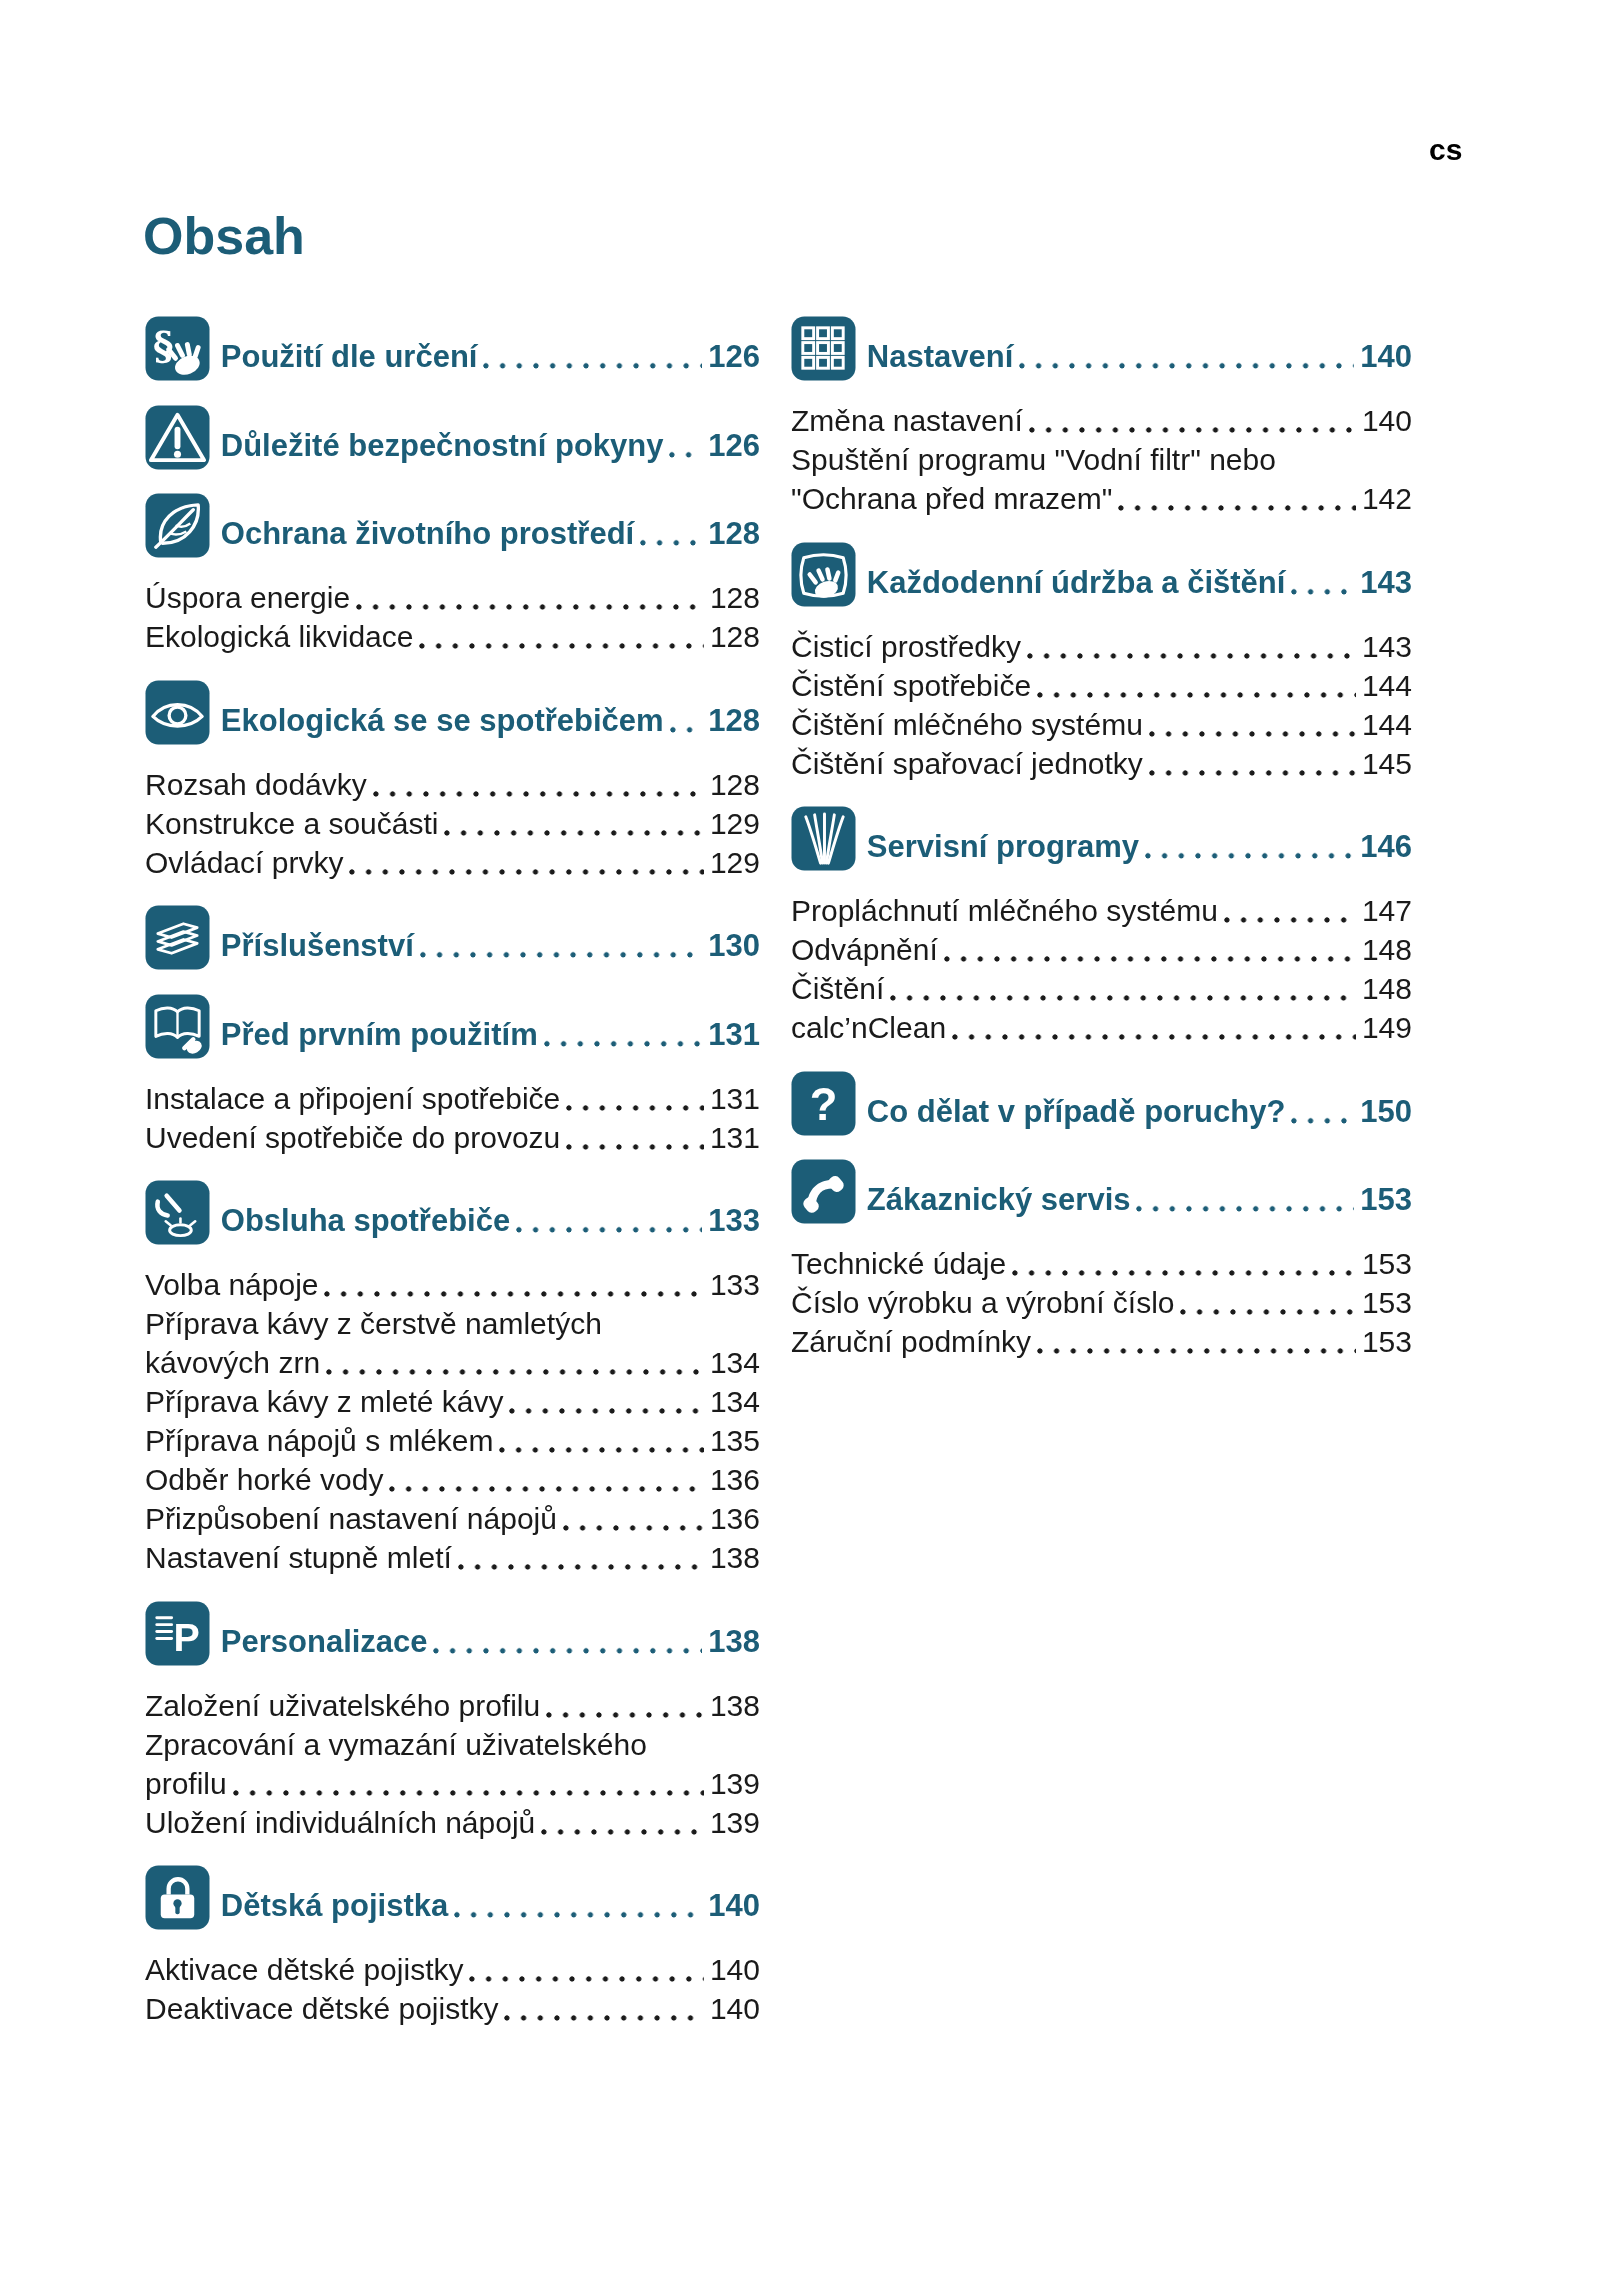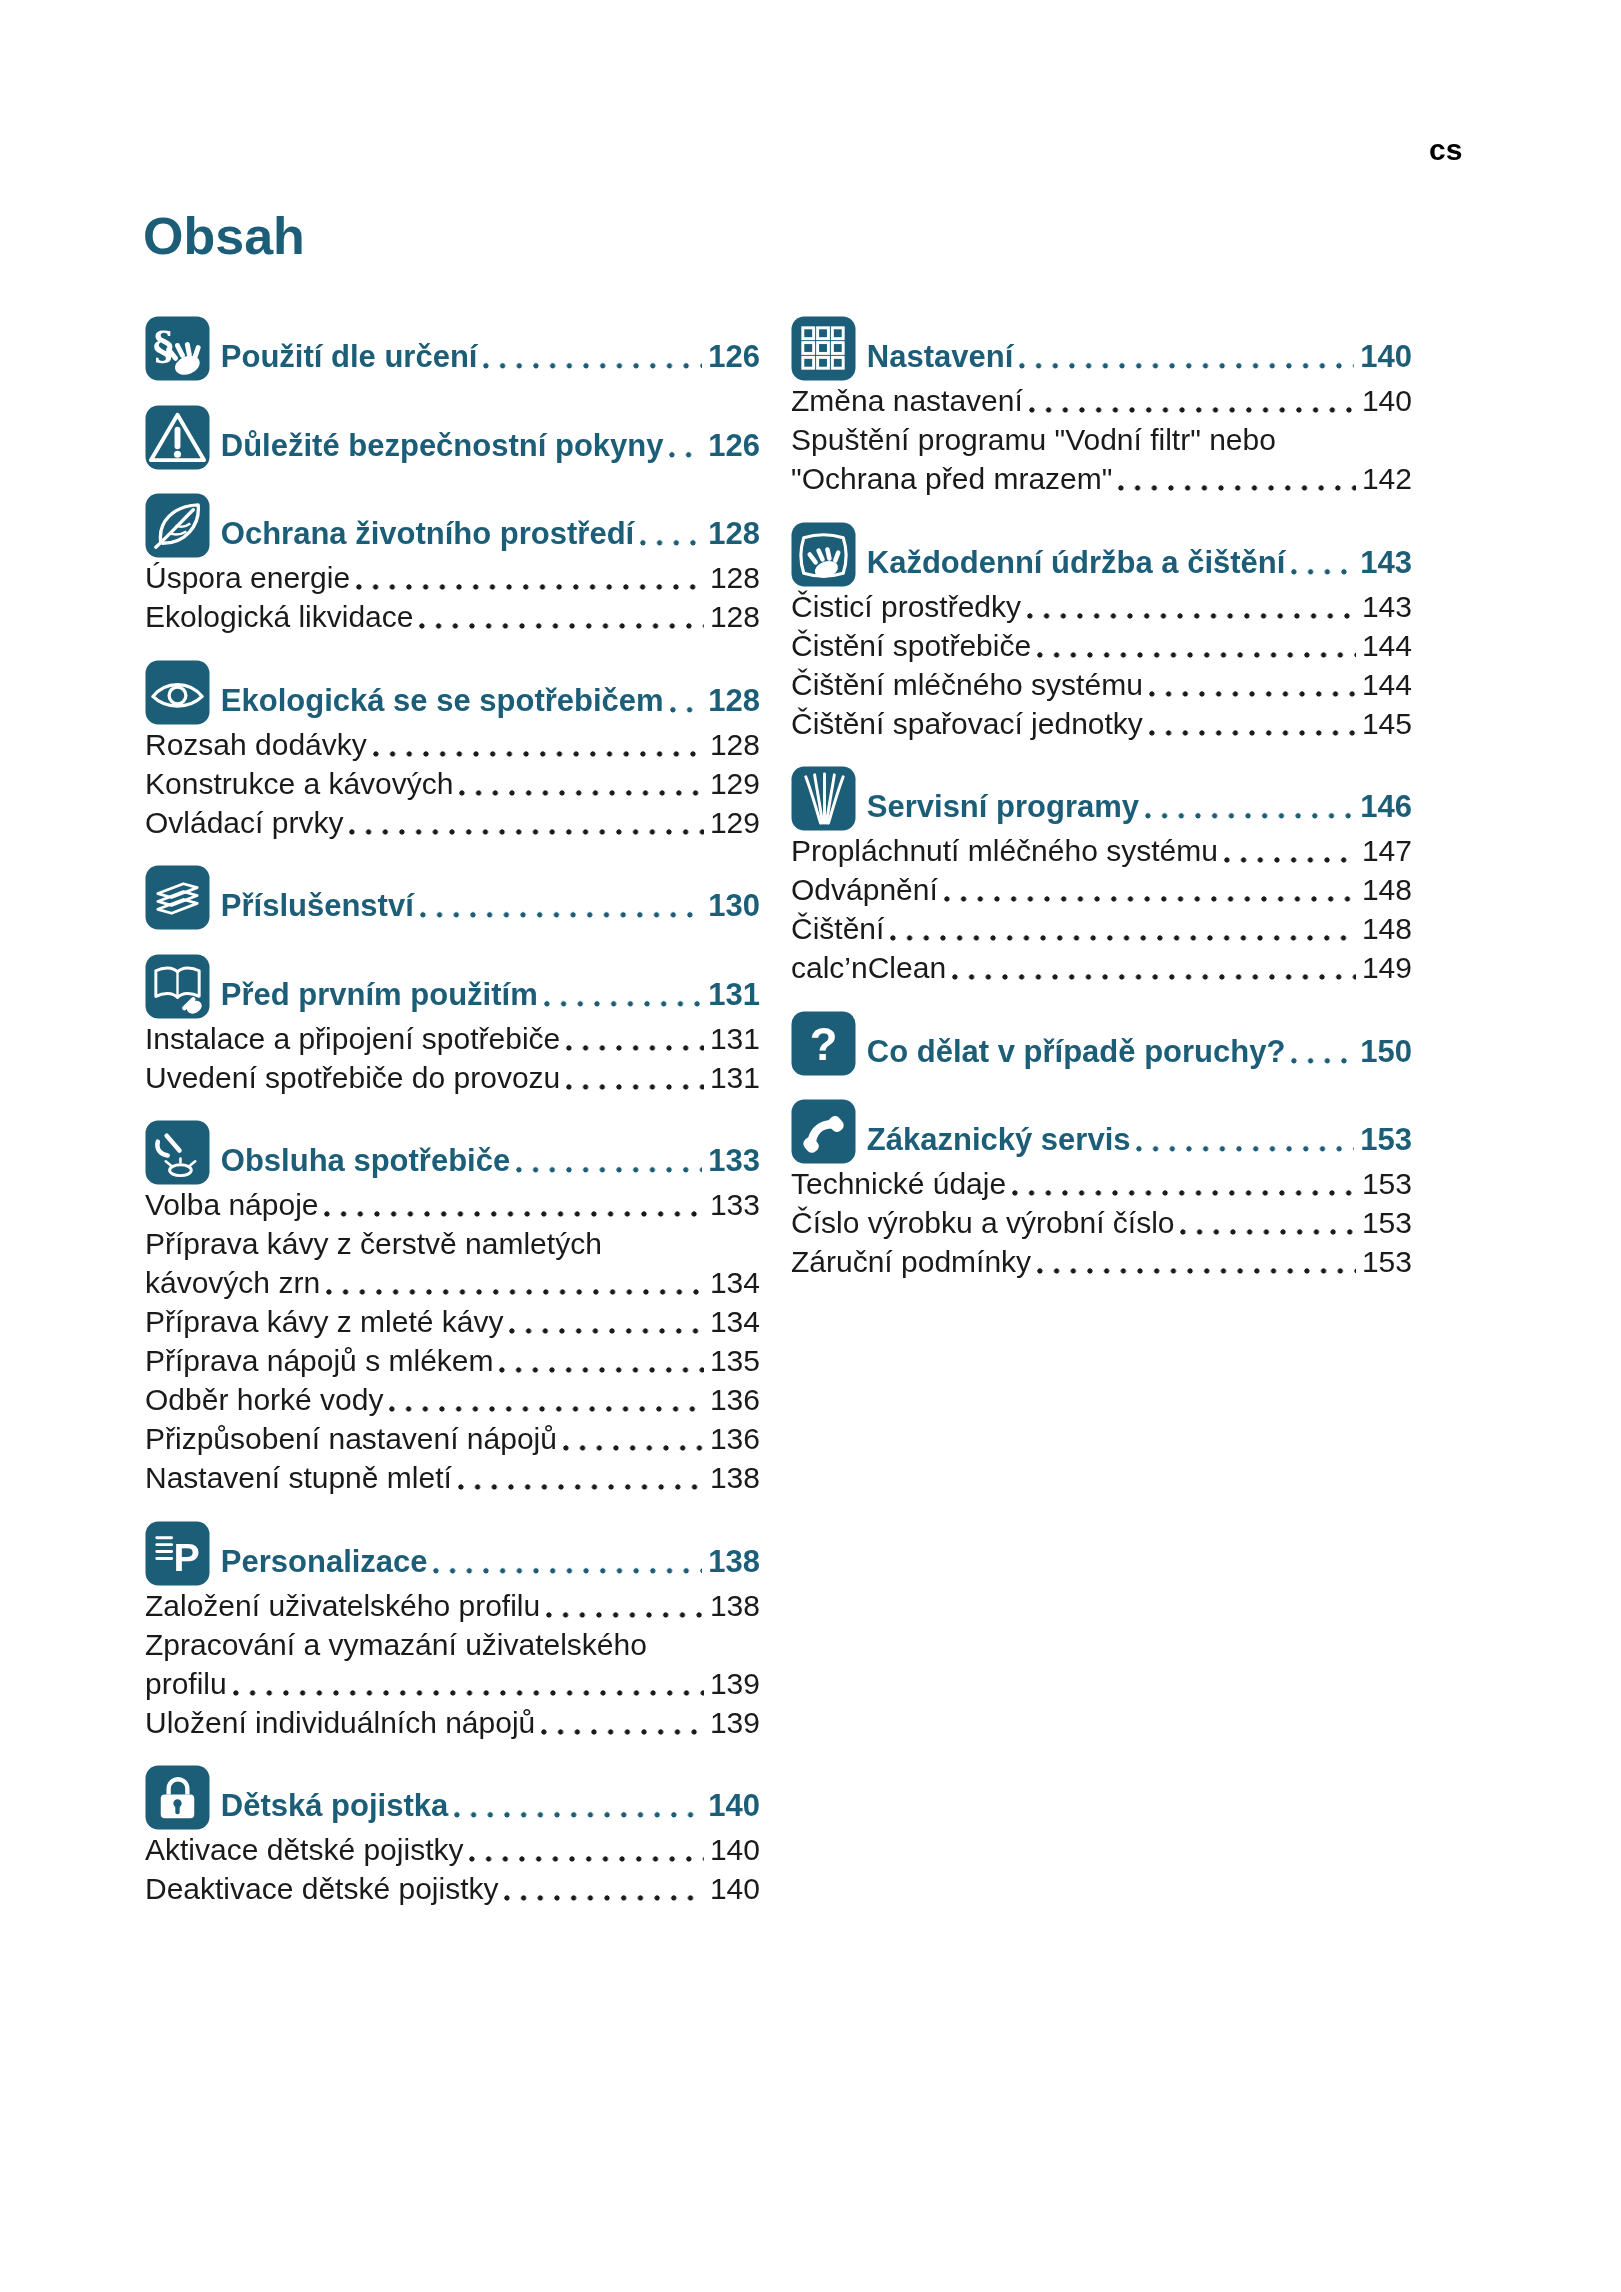--- a/index.html
+++ b/index.html
@@ -21,21 +21,21 @@
   .tile{ width:65px; height:65px; flex:0 0 65px; margin-right:10.8px; }
   .tile svg{ display:block; }
   .hrow{ flex:1; display:flex; align-items:baseline; transform:translateY(7.8px); min-width:0; line-height:35px; }
   .label{ white-space:nowrap; }
   .leader{
     flex:1; min-width:0; margin:0 5.9px; height:5.9px; align-self:flex-end; margin-bottom:4.9px;
     background-image:radial-gradient(circle at 2.9px 2.9px, currentColor 2.3px, transparent 2.9px);
     background-size:16.7px 5.9px; background-repeat:repeat-x; background-position:left bottom;
   }
   .pg{ white-space:nowrap; }
-  .entries{ margin-top:0; color:var(--ink); }
+  .entries{ margin-top:20px; color:var(--ink); }
   .entry{ display:flex; align-items:baseline; font-size:30px; line-height:39px; color:var(--ink); }
   .entry .leader{ margin-bottom:6.9px; }
 </style>
 </head>
 <body>
 
 <div class="page">
   <div class="lang">cs</div>
   <h1 class="title">Obsah</h1>
   <div class="col left">
@@ -123,21 +123,21 @@
             <span class="pg">128</span>
           </span>
         </div>
         <div class="entries">
           <div class="entry">
             <span class="label">Rozsah dodávky</span>
             <span class="leader"></span>
             <span class="pg">128</span>
           </div>
           <div class="entry">
-            <span class="label">Konstrukce a kávových</span>
+            <span class="label">Konstrukce a součásti</span>
             <span class="leader"></span>
             <span class="pg">129</span>
           </div>
           <div class="entry">
             <span class="label">Ovládací prvky</span>
             <span class="leader"></span>
             <span class="pg">129</span>
           </div>
         </div>
       </div>

